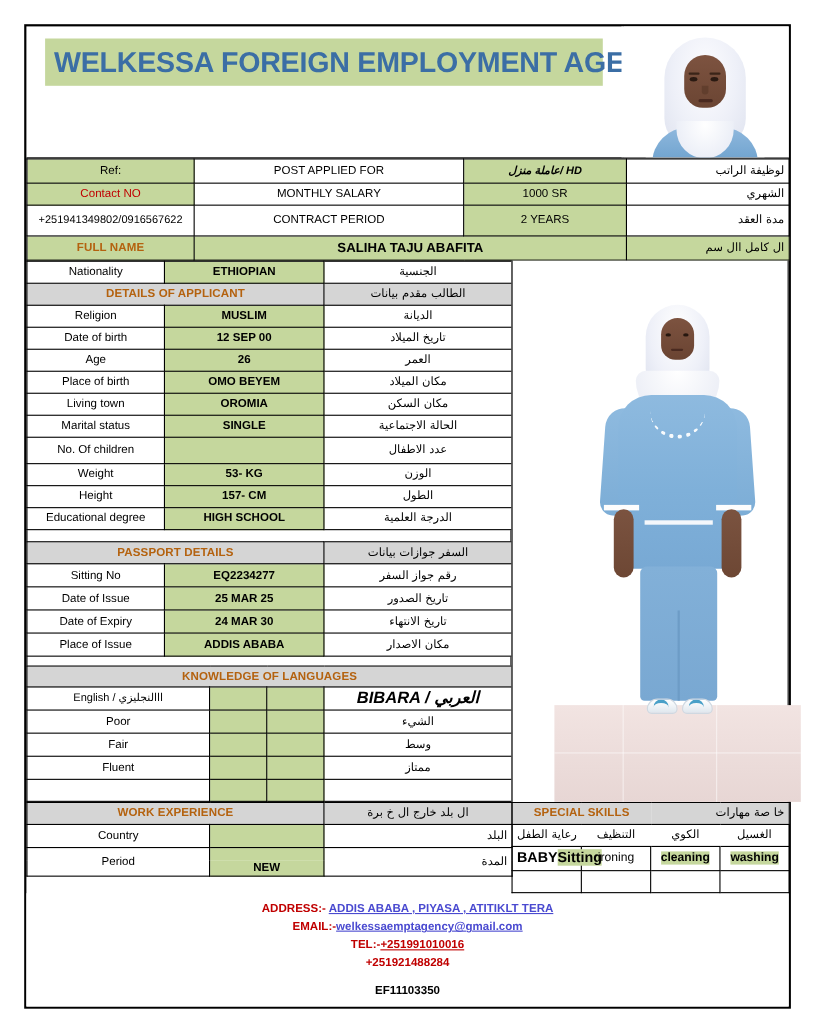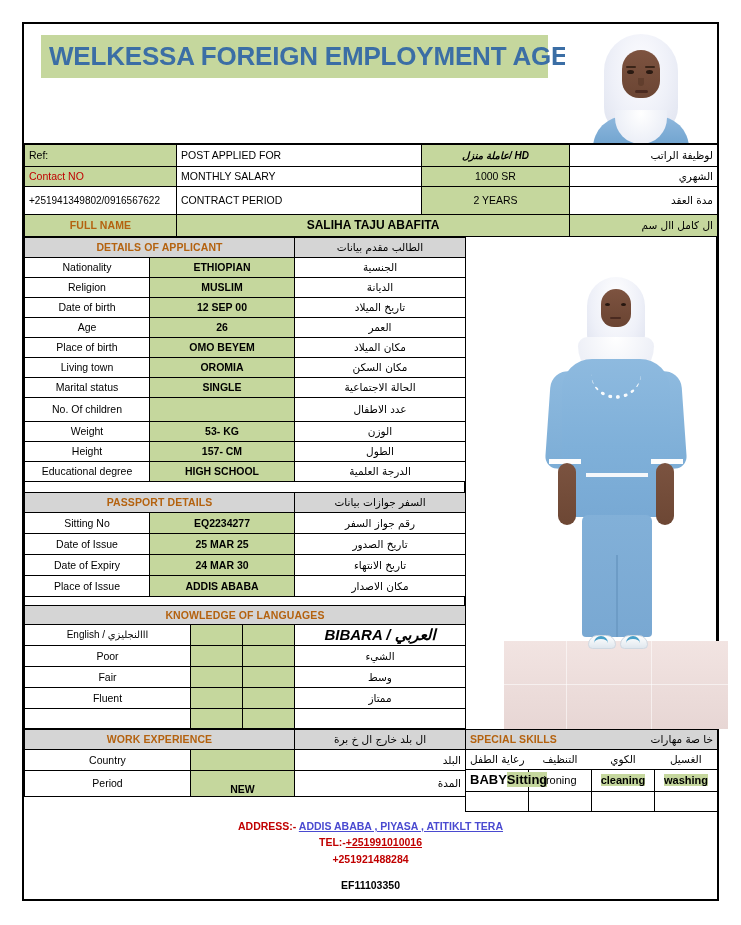--- a/index.html
+++ b/index.html
@@ -45,21 +45,21 @@
     font-size: 10.5px;
     vertical-align: middle;
     line-height: 1.15;
     height: 20px;
     box-sizing: border-box;
   }
 
   .green { background: #c5d79d; }
   .grey  { background: #d5d5d5; }
   .ctr   { text-align: center; }
-  .lft   { text-align: left; }
+  .lft   { text-align: center; }
   .bold  { font-weight: bold; }
   .ital  { font-style: italic; }
   .ar {
     direction: rtl;
     font-size: 9px;
     text-align: right;
     font-family: "DejaVu Sans", sans-serif;
   }
   .ar.c { text-align: center; }
   .sec-title {
@@ -256,27 +256,27 @@
       <div style="width:441px; flex:0 0 441px;">
 
         <table class="grid">
           <colgroup>
               <col style="width:125px">
               <col style="width:145px">
               <col style="width:171px">
             </colgroup>
           <tbody>
             <tr>
-              <td class="grey ctr sec-title" colspan="2" style="height:19px">DETAILS OF APPLICANT</td>
-              <td class="grey ar c">الطالب مقدم  بيانات</td>
-            </tr>
-            <tr>
               <td class="ctr">Nationality</td>
               <td class="green ctr bold">ETHIOPIAN</td>
               <td class="ar c">الجنسية</td>
+            </tr>
+            <tr>
+              <td class="grey ctr sec-title" colspan="2" style="height:19px">DETAILS OF APPLICANT</td>
+              <td class="grey ar c">الطالب مقدم  بيانات</td>
             </tr>
             <tr>
               <td class="ctr">Religion</td>
               <td class="green ctr bold">MUSLIM</td>
               <td class="ar c">الديانة</td>
             </tr>
             <tr>
               <td class="ctr">Date of birth</td>
               <td class="green ctr bold">12 SEP 00</td>
               <td class="ar c">تاريخ الميلاد</td>
@@ -504,20 +504,23 @@
         </table>
       </div>
     </div>
 
     <div id="footer">
       <div class="f-line">
         <span>ADDRESS:-</span>
         <span class="u">ADDIS ABABA ,  PIYASA , ATITIKLT TERA</span>
       </div>
       <div class="f-line">
+        <span>EMAIL:-</span><span class="u">welkessaemptagency@gmail.com</span>
+      </div>
+      <div class="f-line">
         <span>TEL:-</span><span class="ur">+251991010016</span>
       </div>
       <div class="f-line">
         <span>+251921488284</span>
       </div>
       <div id="refcode">EF11103350</div>
     </div>
 
   </div>
 </div>

